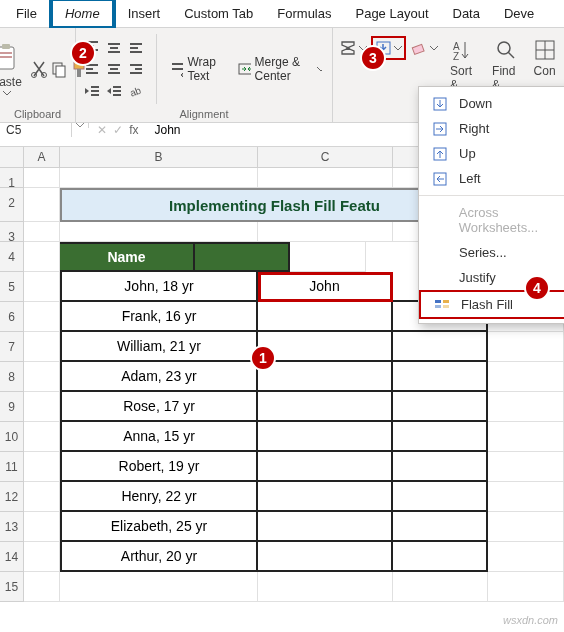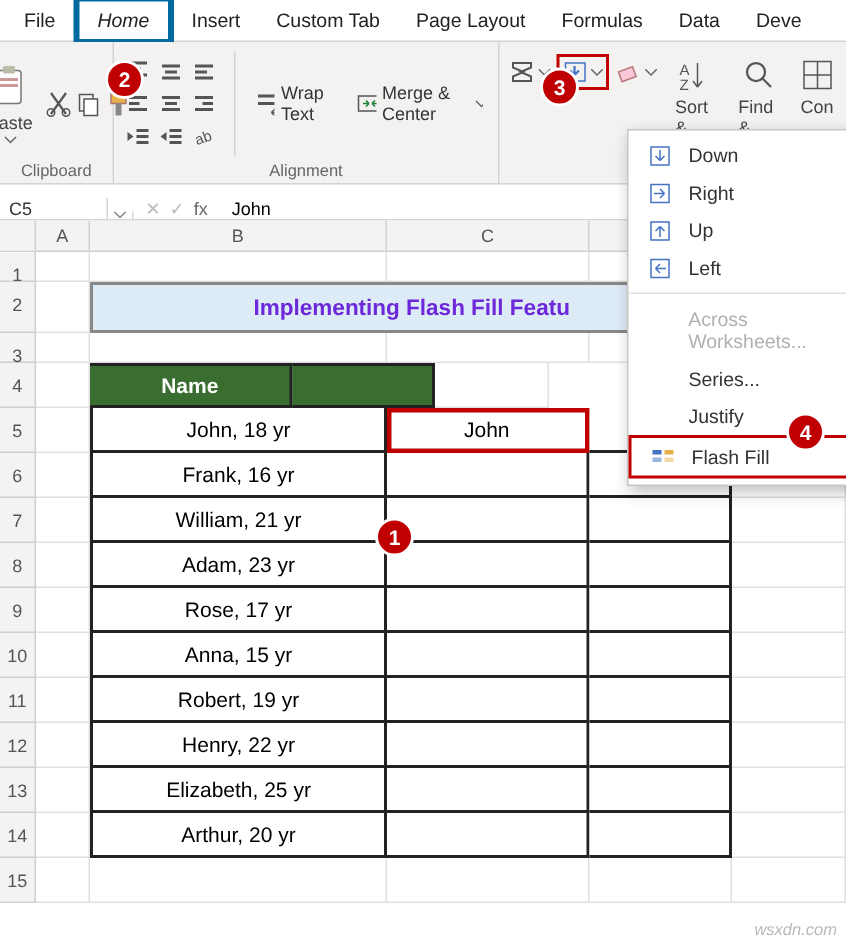--- a/index.html
+++ b/index.html
@@ -17,41 +17,41 @@
   .group-body { display:flex; align-items:center; gap:4px; flex:1;}
   .icon-btn { display:flex; flex-direction:column; align-items:center; justify-content:center; gap:2px; padding:2px 4px; cursor:pointer; color:#444;}
   .icon-btn svg { display:block;}
   .small-stack { display:flex; flex-direction:row; gap:2px;}
   .align-grid { display:grid; grid-template-columns: repeat(3, 20px); grid-template-rows: repeat(3, 20px); gap:2px; align-items:center; justify-items:center;}
   .align-cell svg{display:block;}
   .wrap-row { display:flex; align-items:center; gap:4px; padding:2px 4px; font-size:12px; color:#333;}
   .fill-box { border: 2px solid #c00000; padding:2px 2px; display:flex; align-items:center; gap:1px;}
   
   
-  .formula-bar { height:24px; border-bottom:1px solid #d4d4d4; display:flex; align-items:flex-end;}
+  .formula-bar { height:24px; border-bottom:1px solid #d4d4d4; display:flex; align-items:flex-start;}
   .name-box { width:72px; border-right:1px solid #d4d4d4; display:flex; align-items:center; padding:0 6px; font-size:12px; color:#333;}
   .name-box-drop { padding: 0 4px; color:#888; border-right:1px solid #d4d4d4; display:flex; align-items:center;}
   .fx-btns { display:flex; align-items:center; gap:6px; padding:0 8px; color:#888;}
   .formula-input { flex:1; display:flex; align-items:center; padding:0 8px; font-size:12px;}
   
   
   .sheet { position:relative; height: calc(632px - 28px - 95px - 24px); overflow:hidden;}
   .col-headers { display:flex; height:21px; background:#f3f3f3; border-bottom:1px solid #d0d0d0;}
   .corner { width: 24px; border-right:1px solid #d0d0d0; background:#f3f3f3;}
   .col-h { border-right:1px solid #d0d0d0; text-align:center; font-size:12px; color:#555; line-height:21px;}
   .col-A { width:36px;}
   .col-B { width:198px;}
   .col-C { width:135px;}
   .col-D { width:95px;}
   .col-E { width:76px;}
   .row { display:flex; height:30px;}
   .row-h { width:24px; background:#f3f3f3; border-right:1px solid #d0d0d0; border-bottom:1px solid #d0d0d0; text-align:center; font-size:12px; color:#555; line-height:30px;}
   .cell { border-right:1px solid #e0e0e0; border-bottom:1px solid #e0e0e0; display:flex; align-items:center; justify-content:center; font-size:14px;}
   
-  .title-bar-cell { font-weight:bold; color:#6d28d9; font-size:15px;}
+  .title-bar-cell { font-weight:bold; color:#14532d; font-size:15px;}
   .theader { background:#3a6e31; color:#fff; font-weight:bold; border-right:2px solid #222; border-bottom:2px solid #222;}
   .tcell { border-right:2px solid #222; border-bottom:2px solid #222; background:#fff;}
   .tcell-left-edge { border-left: 2px solid #222;}
   .row-4-top .tcell, .row-4-top .theader { border-top:2px solid #222;}
   
   .sel-cell { outline: 3px solid #c00000; outline-offset:-3px;}
   
   
   .fill-menu { position:absolute; left:418px; top:86px; width:175px; background:#fff; border:1px solid #c8c6c4; box-shadow: 2px 4px 10px rgba(0,0,0,.25); padding:4px 0; z-index:50;}
   .fill-item { display:flex; align-items:center; gap:10px; padding:5px 12px; font-size:13px; color:#333; cursor:pointer;}
@@ -69,22 +69,22 @@
   .row-r { height: 30px;}
 </style>
 </head>
 <body>
 
 <div class="ribbon-tabs">
   <div class="tab">File</div>
   <div class="tab active">Home</div>
   <div class="tab">Insert</div>
   <div class="tab">Custom Tab</div>
+  <div class="tab">Formulas</div>
   <div class="tab">Page Layout</div>
-  <div class="tab">Formulas</div>
   <div class="tab">Data</div>
   <div class="tab">Deve</div>
 </div>
 
 <div class="ribbon">
 
   <div class="ribbon-group" style="width:76px;">
     <div class="group-body">
       <div class="icon-btn">
         <svg width="26" height="30">

